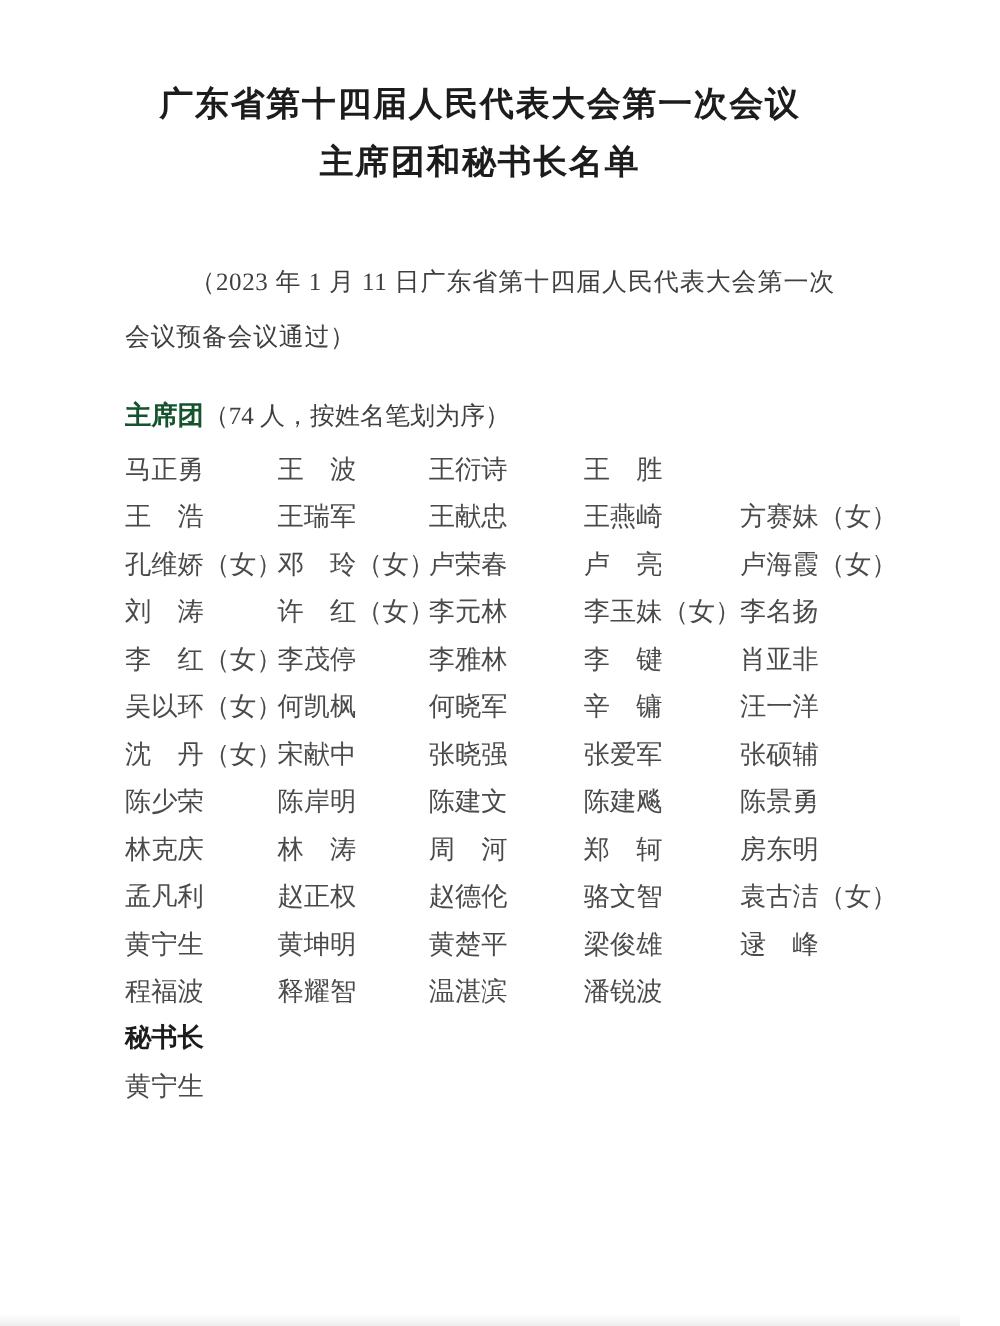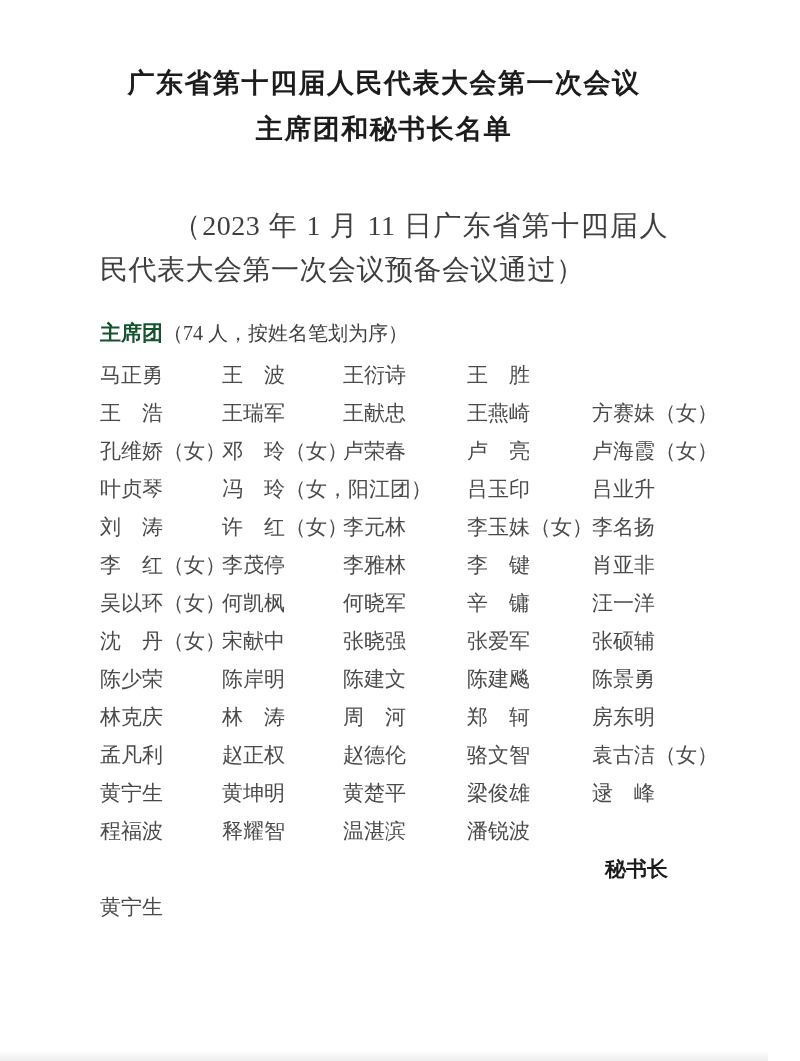--- a/index.html
+++ b/index.html
@@ -28,21 +28,21 @@
     text-align: center;
     font-family: "Liberation Sans", sans-serif;
     font-weight: bold;
     color: #1c1c1c;
     font-size: 27px;
     line-height: 46px;
     letter-spacing: 1.5px;
   }
   .subtitle {
     margin-top: 52px;
-    font-size: 28px;
+    font-size: 20px;
     line-height: 44px;
     text-indent: 2.6em;
     text-align: justify;
     color: #3f3f3f;
     letter-spacing: 0.5px;
   }
   .sec-heading {
     margin-top: 22px;
     height: 38px;
     line-height: 38px;
@@ -69,21 +69,20 @@
   }
   .name-cell.span2 { grid-column: span 2; }
   .secretary-heading {
     margin-top: 0;
     height: 38px;
     line-height: 38px;
     font-family: "Liberation Sans", sans-serif;
     font-weight: bold;
     color: #1c1c1c;
     font-size: 21px;
-    text-align: right;
   }
   .secretary-name {
     height: 38px;
     line-height: 38px;
     font-size: 21px;
     color: #4a4a4a;
   }
 </style>
 </head>
 <body>
@@ -115,26 +114,20 @@
           <span class="name-cell">王献忠</span>
           <span class="name-cell">王燕崎</span>
           <span class="name-cell">方赛妹（女）</span>
         </div>
         <div class="name-row">
           <span class="name-cell">孔维娇（女）</span>
           <span class="name-cell">邓　玲（女）</span>
           <span class="name-cell">卢荣春</span>
           <span class="name-cell">卢　亮</span>
           <span class="name-cell">卢海霞（女）</span>
-        </div>
-        <div class="name-row">
-          <span class="name-cell">叶贞琴</span>
-          <span class="name-cell span2">冯　玲（女，阳江团）</span>
-          <span class="name-cell">吕玉印</span>
-          <span class="name-cell">吕业升</span>
         </div>
         <div class="name-row">
           <span class="name-cell">刘　涛</span>
           <span class="name-cell">许　红（女）</span>
           <span class="name-cell">李元林</span>
           <span class="name-cell">李玉妹（女）</span>
           <span class="name-cell">李名扬</span>
         </div>
         <div class="name-row">
           <span class="name-cell">李　红（女）</span>

